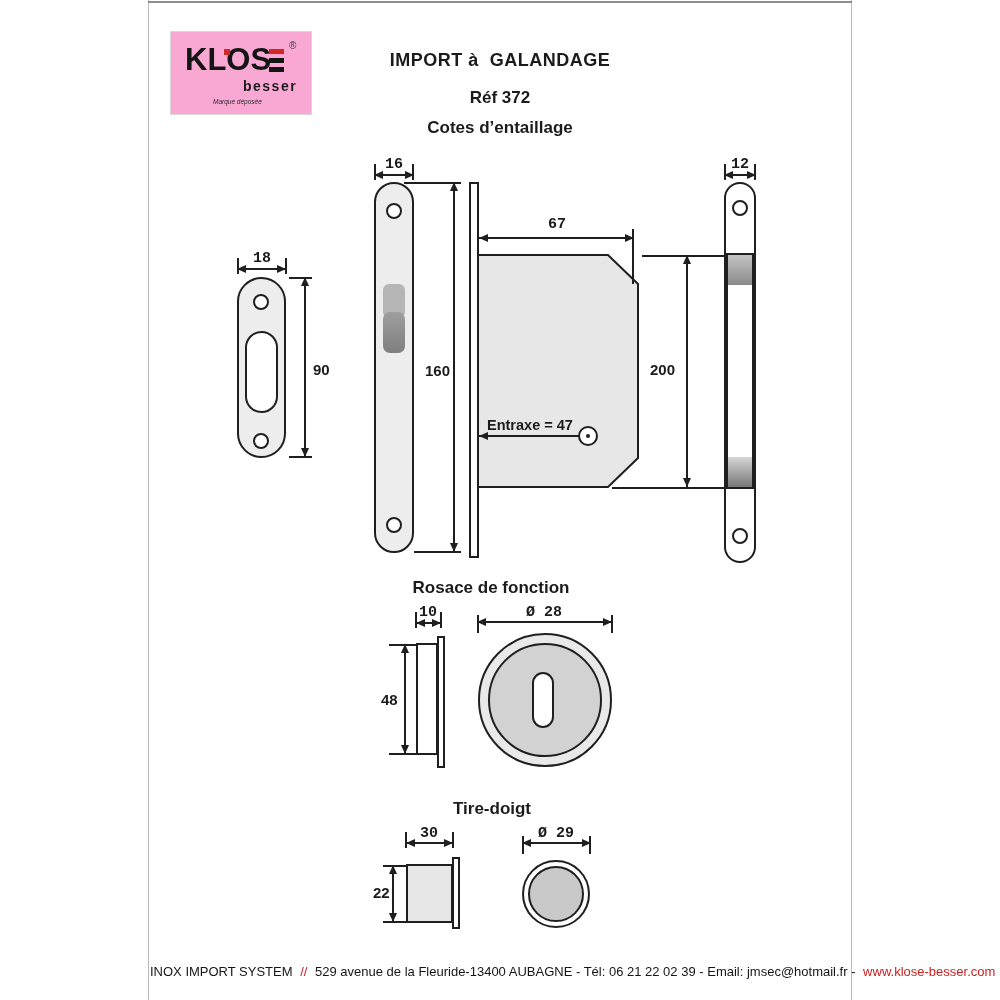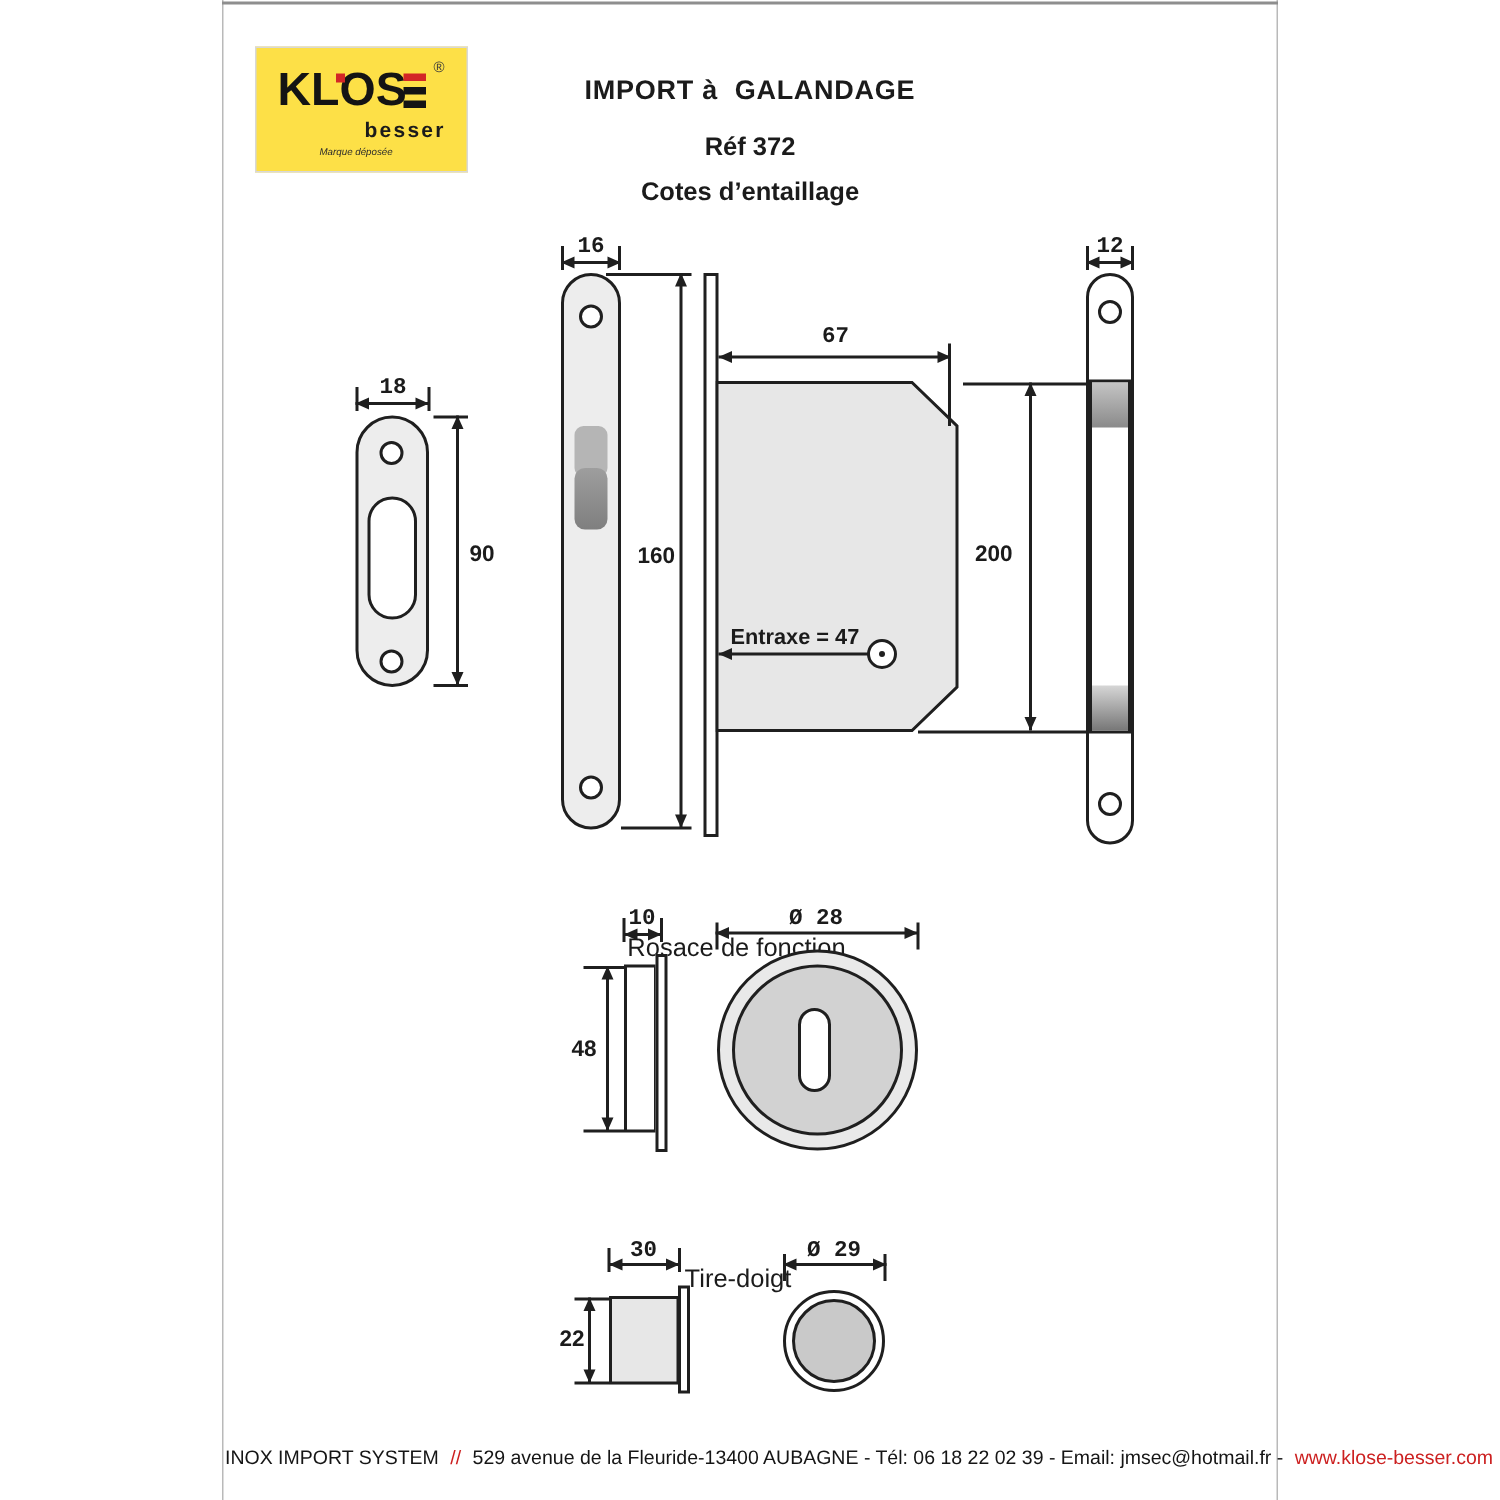--- a/index.html
+++ b/index.html
@@ -18,31 +18,31 @@
   .ar.l { border-top:4px solid transparent; border-bottom:4px solid transparent; border-right:9px solid #1f1f1f; }
   .ar.r { border-top:4px solid transparent; border-bottom:4px solid transparent; border-left:9px solid #1f1f1f; }
   .ar.u { border-left:4px solid transparent; border-right:4px solid transparent; border-bottom:9px solid #1f1f1f; }
   .ar.d { border-left:4px solid transparent; border-right:4px solid transparent; border-top:9px solid #1f1f1f; }
   .stadium { position:absolute; border:2px solid #1f1f1f; background:#ededed; border-radius:999px; }
   .rect { position:absolute; border:2px solid #1f1f1f; background:#ffffff; }
   .circle { position:absolute; border:2px solid #1f1f1f; border-radius:50%; background:#ffffff; }
   .hole { position:absolute; width:16px; height:16px; border:2px solid #1f1f1f; border-radius:50%; background:#ffffff; }
   .t { position:absolute; font-weight:bold; font-size:15px; white-space:nowrap; color:#1b1b1b; }
   .tc { transform: translateX(-50%); font-family: Liberation Mono, monospace; }
-  .sec-title { position:absolute; font-weight:normal; font-size:17px; white-space:nowrap; transform:translateX(-50%);margin-top:44px; }
+  .sec-title { position:absolute; font-weight:bold; font-size:17px; white-space:nowrap; transform:translateX(-50%); }
   
   .hdr-title { position:absolute; left:500px; top:50px; transform:translateX(-50%);
                font-weight:bold; font-size:18px; letter-spacing:.5px; white-space:pre; }
   .hdr-ref   { position:absolute; left:500px; top:88px; transform:translateX(-50%);
                font-weight:bold; font-size:17px; }
   .hdr-sub   { position:absolute; left:500px; top:118px; transform:translateX(-50%);
                font-weight:bold; font-size:17px; }
   
   .logo { position:absolute; left:170px; top:31px; width:142px; height:84px;
-          background:#fde047; border:1px solid #d8d8d8; }
+          background:#f9a8d4; border:1px solid #d8d8d8; }
   .logo-brand { position:absolute; left:14px; top:12px; font-size:31px; font-weight:800;
                 line-height:1; letter-spacing:0; color:#141414; font-family:"Liberation Sans",sans-serif; }
   .logo-ebars { position:absolute; left:98px; top:17px; width:15px; height:23px; }
   .logo-ebars span { position:absolute; left:0; width:15px; height:5px; background:#141414; }
   .logo-dot { position:absolute; left:53px; top:17px; width:6px; height:6px; background:#d32626; }
   .logo-reg { position:absolute; left:118px; top:8px; font-size:10px; color:#3a3a3a; }
   .logo-sub { position:absolute; left:72px; top:46px; font-size:14px; font-weight:bold; letter-spacing:1.5px; }
   .logo-tag { position:absolute; left:42px; top:66px; font-size:6.5px; font-style:italic; color:#2b2b2b; }
   
   .footer { position:absolute; left:148px; top:964px; width:704px; text-align:center;
@@ -219,17 +219,17 @@
     <div class="ar r" style="left:582px;top:839px"></div>
     <div class="vl" style="left:522px;top:836px;height:18px"></div>
     <div class="vl" style="left:589px;top:836px;height:18px"></div>
   </div>
   <div class="circle" style="left:522px;top:860px;width:68px;height:68px"></div>
   <div class="circle" style="left:528px;top:866px;width:56px;height:56px;background:#c9c9c9"></div>
 
   <div class="footer">
     <span>INOX IMPORT SYSTEM</span>
     <span class="red">//</span>
-    <span>529 avenue de la Fleuride-13400 AUBAGNE - Tél: 06 18 22 02 39 - Email: jmsec@hotmail.fr -</span>
+    <span>529 avenue de la Fleuride-13400 AUBAGNE - Tél: 06 21 22 02 39 - Email: jmsec@hotmail.fr -</span>
     <span class="red">www.klose-besser.com</span>
   </div>
 
 </div>
 
 </body></html>

